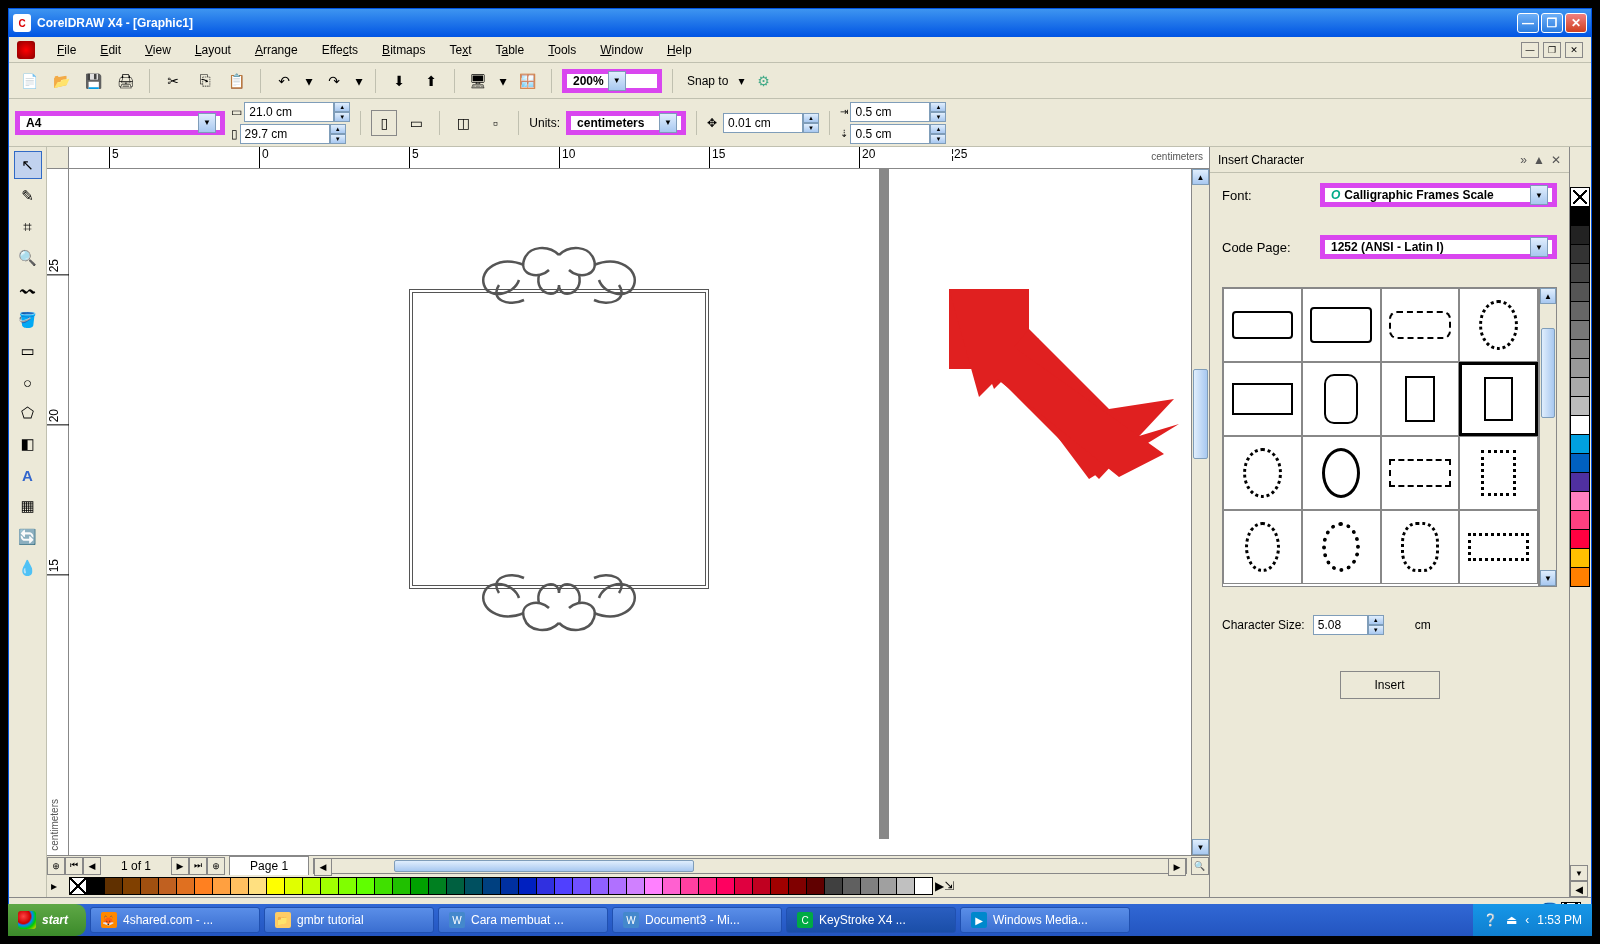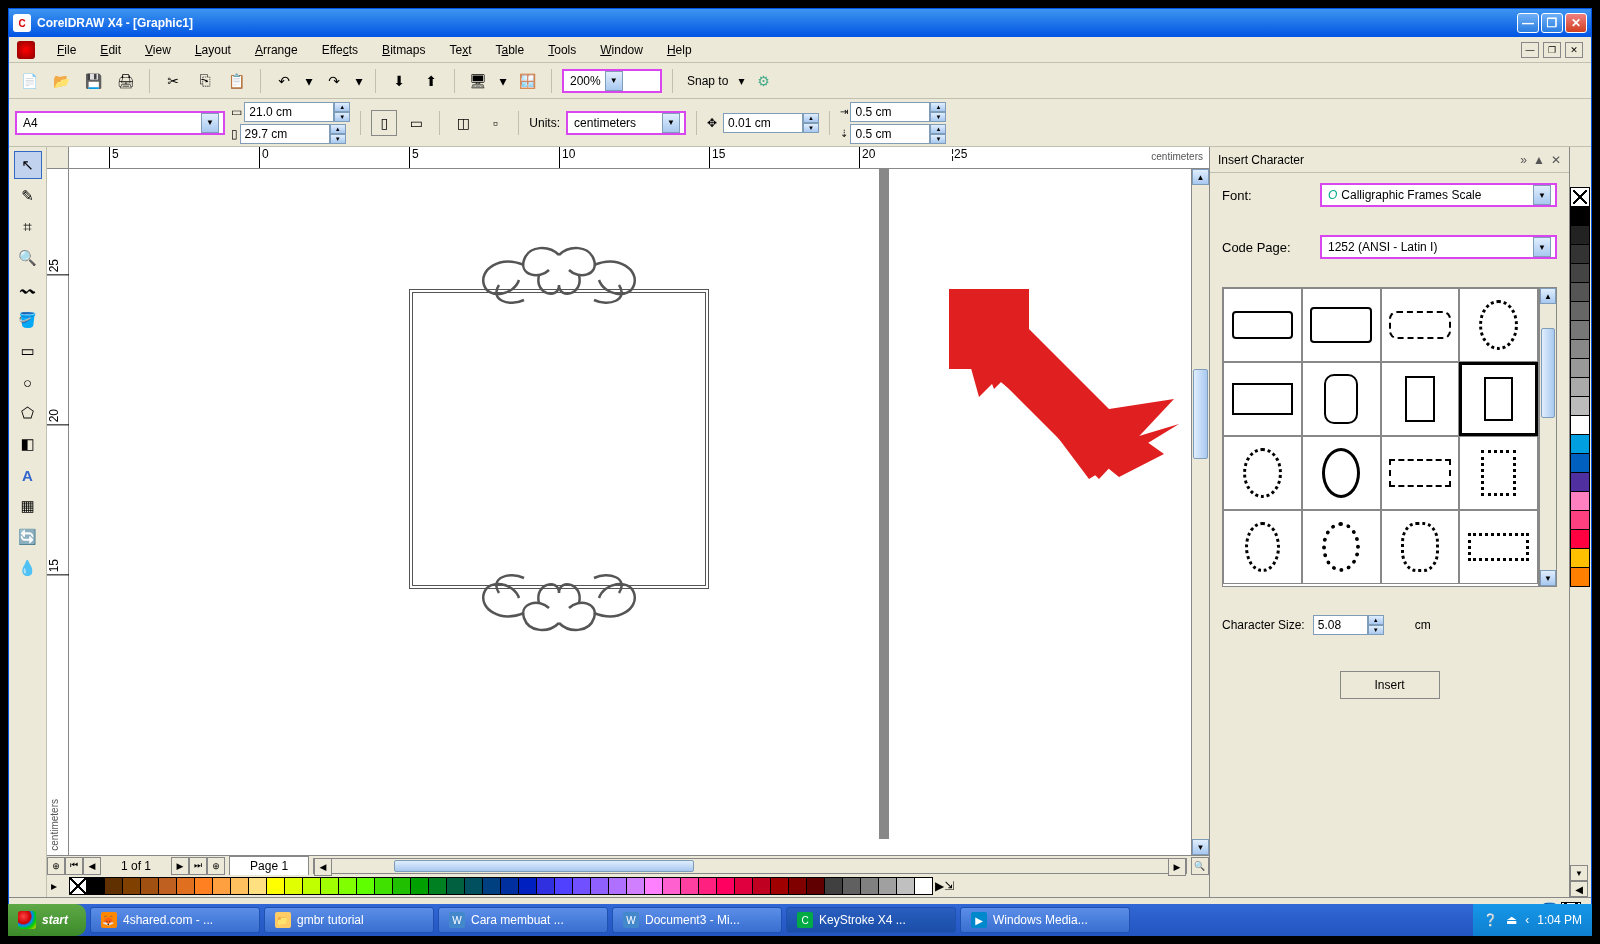--- a/index.html
+++ b/index.html
@@ -13,21 +13,21 @@
 .titlebar .winbtn.close { background: linear-gradient(#f08080,#d04020); }
 .menubar { height: 26px; background: #ece9d8; display: flex; align-items: center; padding: 0 8px; gap: 4px; border-bottom: 1px solid #c0c0b0; }
 .menubar .mlogo { width: 18px; height: 18px; margin-right: 8px; background: radial-gradient(circle,#f00,#800); border-radius: 3px; }
 .menubar .mi { padding: 2px 10px; cursor: default; }
 .menubar .mi u { text-decoration: underline; }
 .menubar .mdibtns { margin-left: auto; display: flex; gap: 4px; }
 .menubar .mdibtn { width: 18px; height: 16px; border: 1px solid #888; background: #ece9d8; display: flex; align-items: center; justify-content: center; font-size: 9px; }
 .toolbar { height: 36px; background: #ece9d8; display: flex; align-items: center; padding: 0 8px; gap: 6px; border-bottom: 1px solid #c0c0b0; }
 .tbtn { width: 26px; height: 26px; border: 1px solid transparent; display: flex; align-items: center; justify-content: center; font-size: 14px; }
 .sep { width: 1px; height: 24px; background: #c0c0b0; margin: 0 4px; }
-.combo { height: 24px; border: 2px solid #d946ef; background: #fff; display: flex; align-items: center; padding: 0 4px 0 6px; }
+.combo { height: 24px; border: 5px solid #d946ef; background: #fff; display: flex; align-items: center; padding: 0 4px 0 6px; font-weight: bold; }
 .combo .dd { width: 18px; height: 20px; background: linear-gradient(#e0eefd,#a8c8f0); border: 1px solid #7f9db9; margin-left: 4px; display: flex; align-items: center; justify-content: center; font-size: 8px; }
 .propbar { height: 48px; background: #ece9d8; display: flex; align-items: center; padding: 0 6px; gap: 6px; border-bottom: 1px solid #c0c0b0; }
 .spinbox { display: flex; align-items: center; }
 .spinbox input { width: 60px; height: 20px; border: 1px solid #7f9db9; padding: 0 4px; }
 .spins { display: flex; flex-direction: column; }
 .spins .sp { width: 16px; height: 10px; background: linear-gradient(#e0eefd,#a8c8f0); border: 1px solid #7f9db9; font-size: 6px; display: flex; align-items: center; justify-content: center; }
 .stack2 { display: flex; flex-direction: column; gap: 2px; }
 .mainarea { flex: 1; display: flex; background: #ece9d8; overflow: hidden; position: relative; }
 .toolbox { width: 38px; background: #ece9d8; border-right: 1px solid #c0c0b0; display: flex; flex-direction: column; align-items: center; padding: 4px 0; gap: 3px; }
 .tool { width: 28px; height: 28px; border: 1px solid transparent; display: flex; align-items: center; justify-content: center; font-size: 15px; }
@@ -538,15 +538,15 @@
       <span>KeyStroke X4 ...</span>
     </div>
   <div class="task">
       <div class="ti" style="background:#08c">▶</div>
       <span>Windows Media...</span>
     </div>
   <div class="tray">
     <span>❔</span>
     <span>⏏</span>
     <span>‹</span>
-    <span>1:04 PM</span>
+    <span>1:53 PM</span>
   </div>
 </div>
 
 </body></html>

